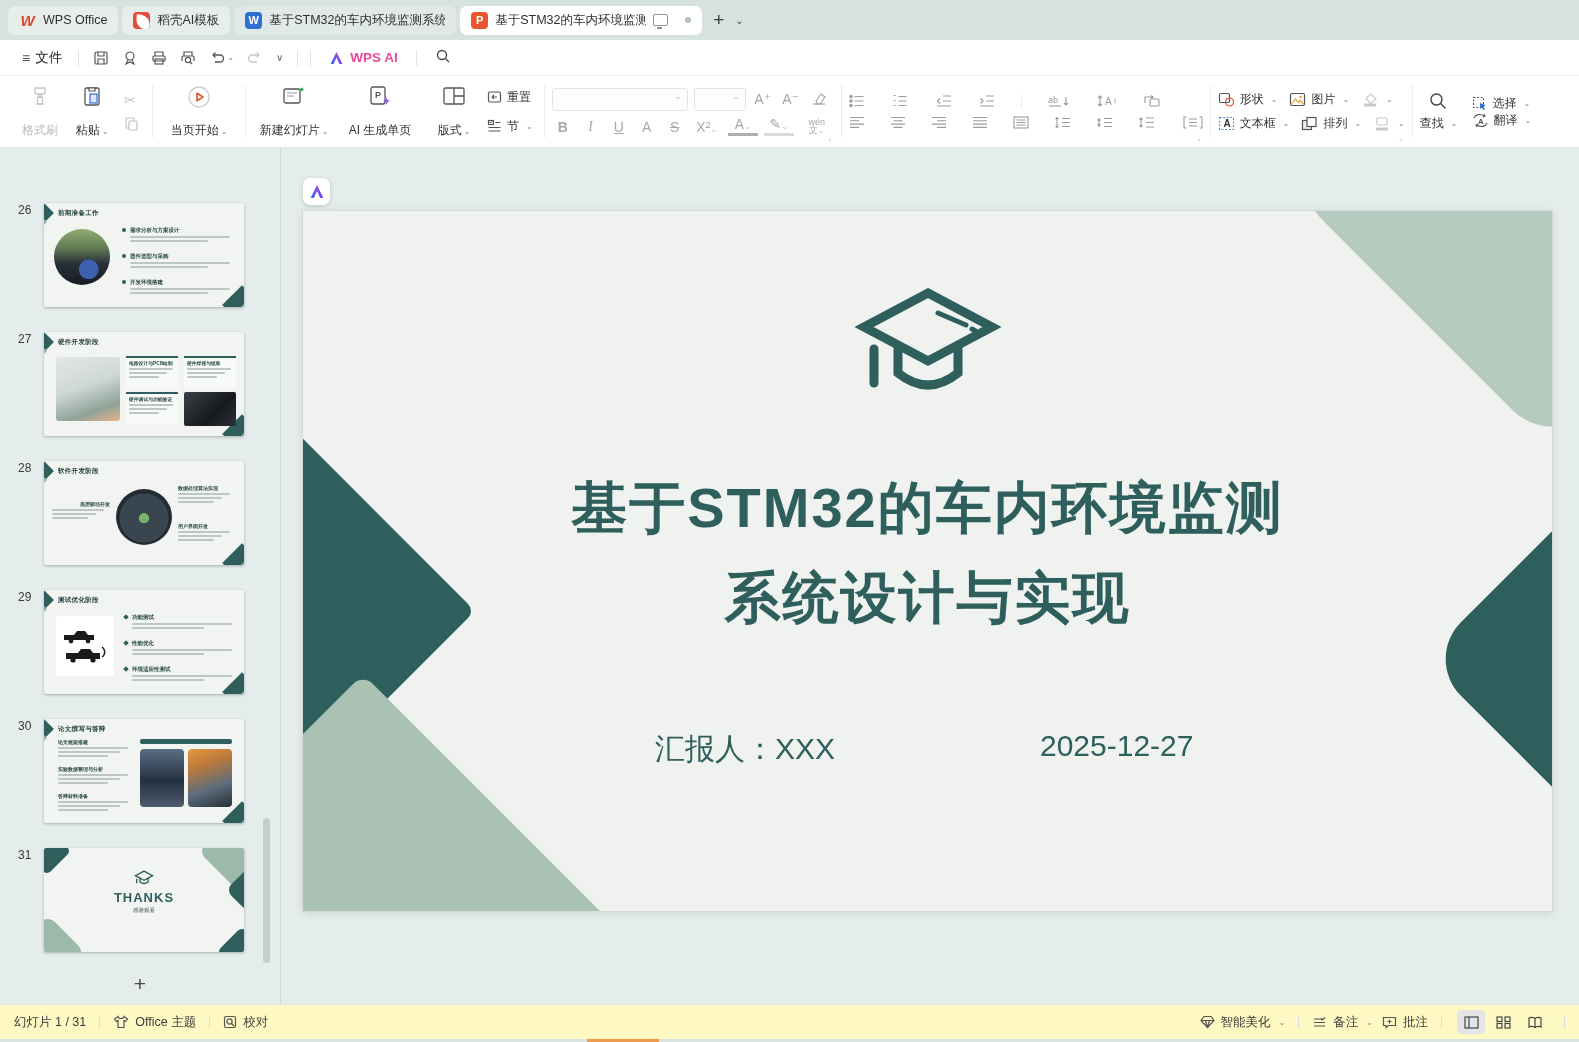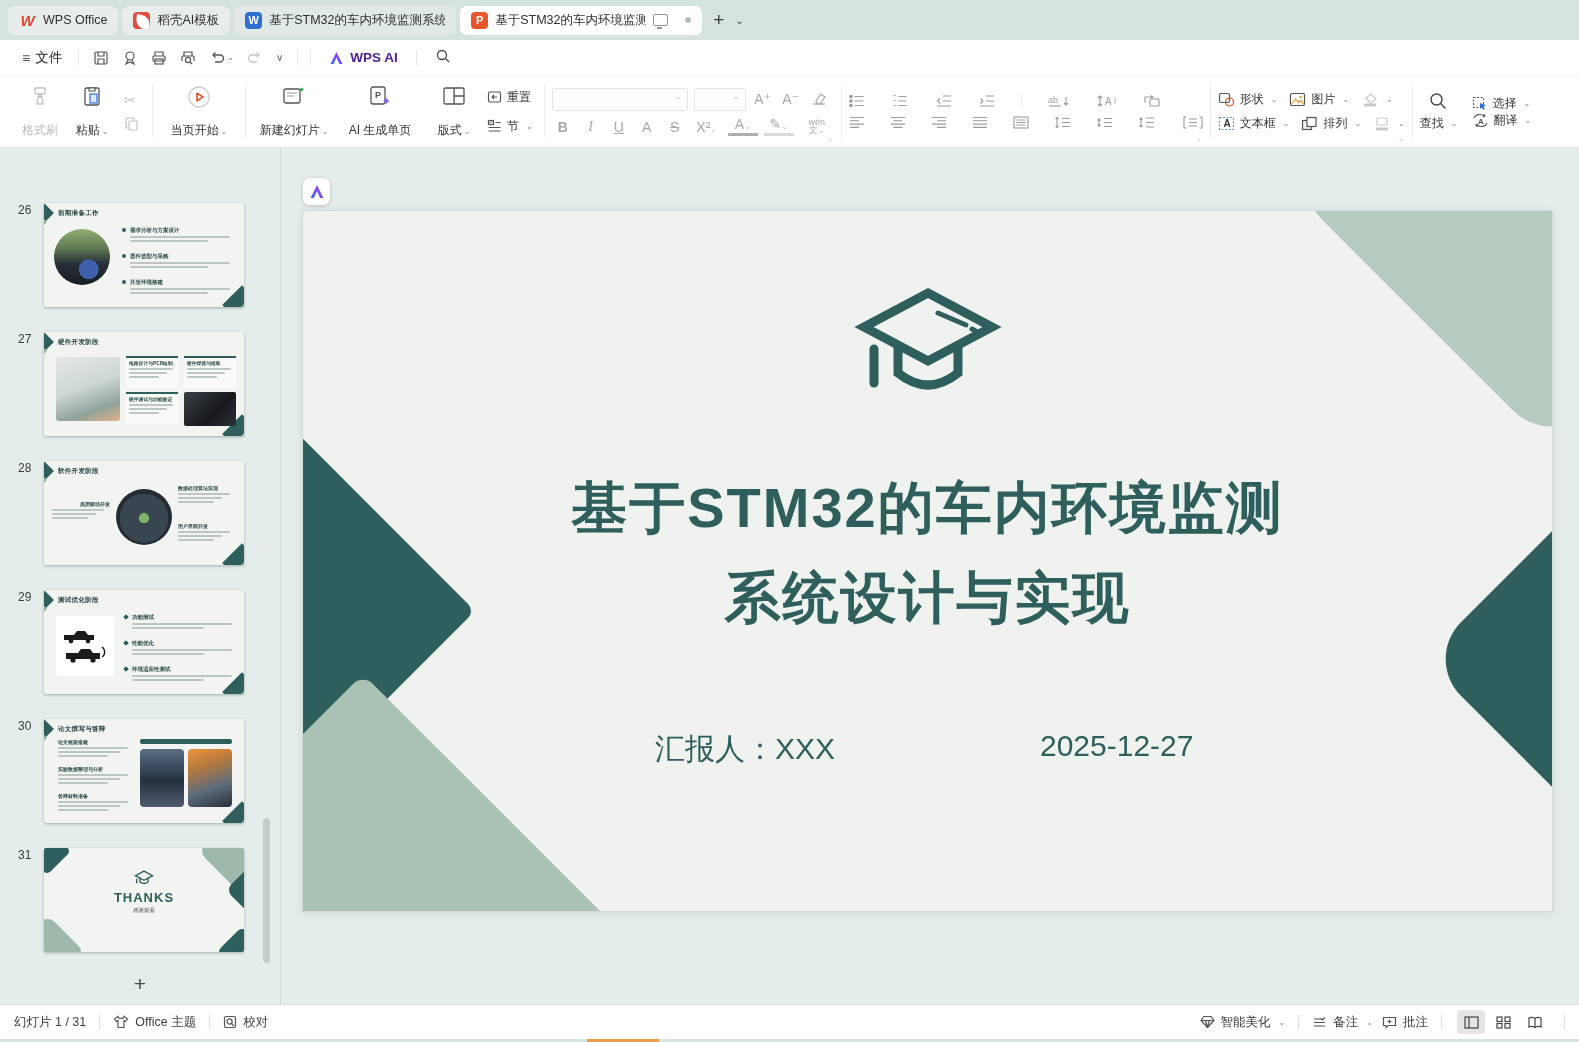--- a/index.html
+++ b/index.html
@@ -36,21 +36,21 @@
 .msep { width:1px; height:16px; background:#e3e6e5; margin:0 6px; }
 .qicons { display:flex; align-items:center; gap:13px; padding:0 8px; }
 .qicons svg { display:block; }
 .undo-wrap { display:flex; align-items:center; gap:2px; }
 .mini-chev { font-size:8px; color:#777; }
 .menu-items { display:flex; align-items:center; margin-left:14px; }
 .menu-item { padding:0 15px; height:36px; display:flex; align-items:center; cursor:pointer; position:relative; }
 .menu-item.active { color:#de4e1b; font-weight:bold; }
 .menu-item.active::after { content:""; position:absolute; left:15px; right:15px; bottom:0; height:3px;
   background:#de4e1b; border-radius:2px; }
-.wpsai-btn { display:flex; align-items:center; gap:6px; font-weight:bold; color:#4c1d95; padding:0 12px; cursor:pointer; }
+.wpsai-btn { display:flex; align-items:center; gap:6px; font-weight:bold; color:#ec4899; padding:0 12px; cursor:pointer; }
 .search-btn { padding:0 12px; cursor:pointer; }
 
 
 .ribbon { height:72px; background:#fff; display:flex; align-items:stretch; padding:5px 8px 5px 14px;
   flex:none; border-bottom:1px solid #e3e7e6; position:relative; }
 .vsep { width:1px; background:#ededed; margin:4px 7px; flex:none; }
 .rgroup { display:flex; align-items:stretch; flex:none; position:relative; }
 .bigbtn { width:52px; display:flex; flex-direction:column; align-items:center; justify-content:space-between;
   padding:4px 0 3px; cursor:pointer; border-radius:4px; }
 .bigbtn .blabel { font-size:12px; color:#333; white-space:nowrap; }
@@ -116,21 +116,21 @@
 .slide-title { position:absolute; top:252px; left:0; width:100%; text-align:center; font-size:56px; font-weight:800;
   color:#2e5f5d; line-height:90px; letter-spacing:2px; cursor:text; }
 .slide-presenter { position:absolute; left:352px; top:518px; font-size:30px; color:#2e5f5d; cursor:text; }
 .slide-date { position:absolute; left:737px; top:518px; font-size:30px; color:#2e5f5d; cursor:text; }
 .notesbar { position:absolute; left:0; right:0; bottom:0; height:30px; background:#fff; border-top:1px solid #e2e5e4;
   display:flex; align-items:center; padding-left:10px; font-size:12.5px; color:#5f6664; }
 .ai-script { margin-left:12px; border:1px solid #d5d8d7; border-radius:3px; height:22px; padding:0 8px;
   display:flex; align-items:center; gap:5px; color:#3c3c3c; background:#fff; cursor:pointer; }
 
 
-.statusbar { height:35px; background:#ffffff; border-top:1px solid #dfe2e1; display:flex; align-items:center;
+.statusbar { height:35px; background:#fef9c3; border-top:1px solid #dfe2e1; display:flex; align-items:center;
   font-size:12.5px; color:#3c3c3c; padding:0 14px; flex:none; }
 .ssep { width:1px; height:14px; background:#dcdedd; margin:0 13px; }
 .sitem { display:flex; align-items:center; gap:6px; cursor:pointer; white-space:nowrap; }
 .sright { margin-left:auto; display:flex; align-items:center; }
 .viewbtn { width:28px; height:24px; border-radius:4px; display:grid; place-items:center; margin:0 2px; cursor:pointer; }
 .viewbtn.active { background:#e4e6e5; }
 .bottomstrip { height:3px; background:#d8e4e2; position:relative; flex:none; }
 .bottomstrip .oseg { position:absolute; left:587px; top:0; width:72px; height:3px; background:#ef9b4e; }
 
 

